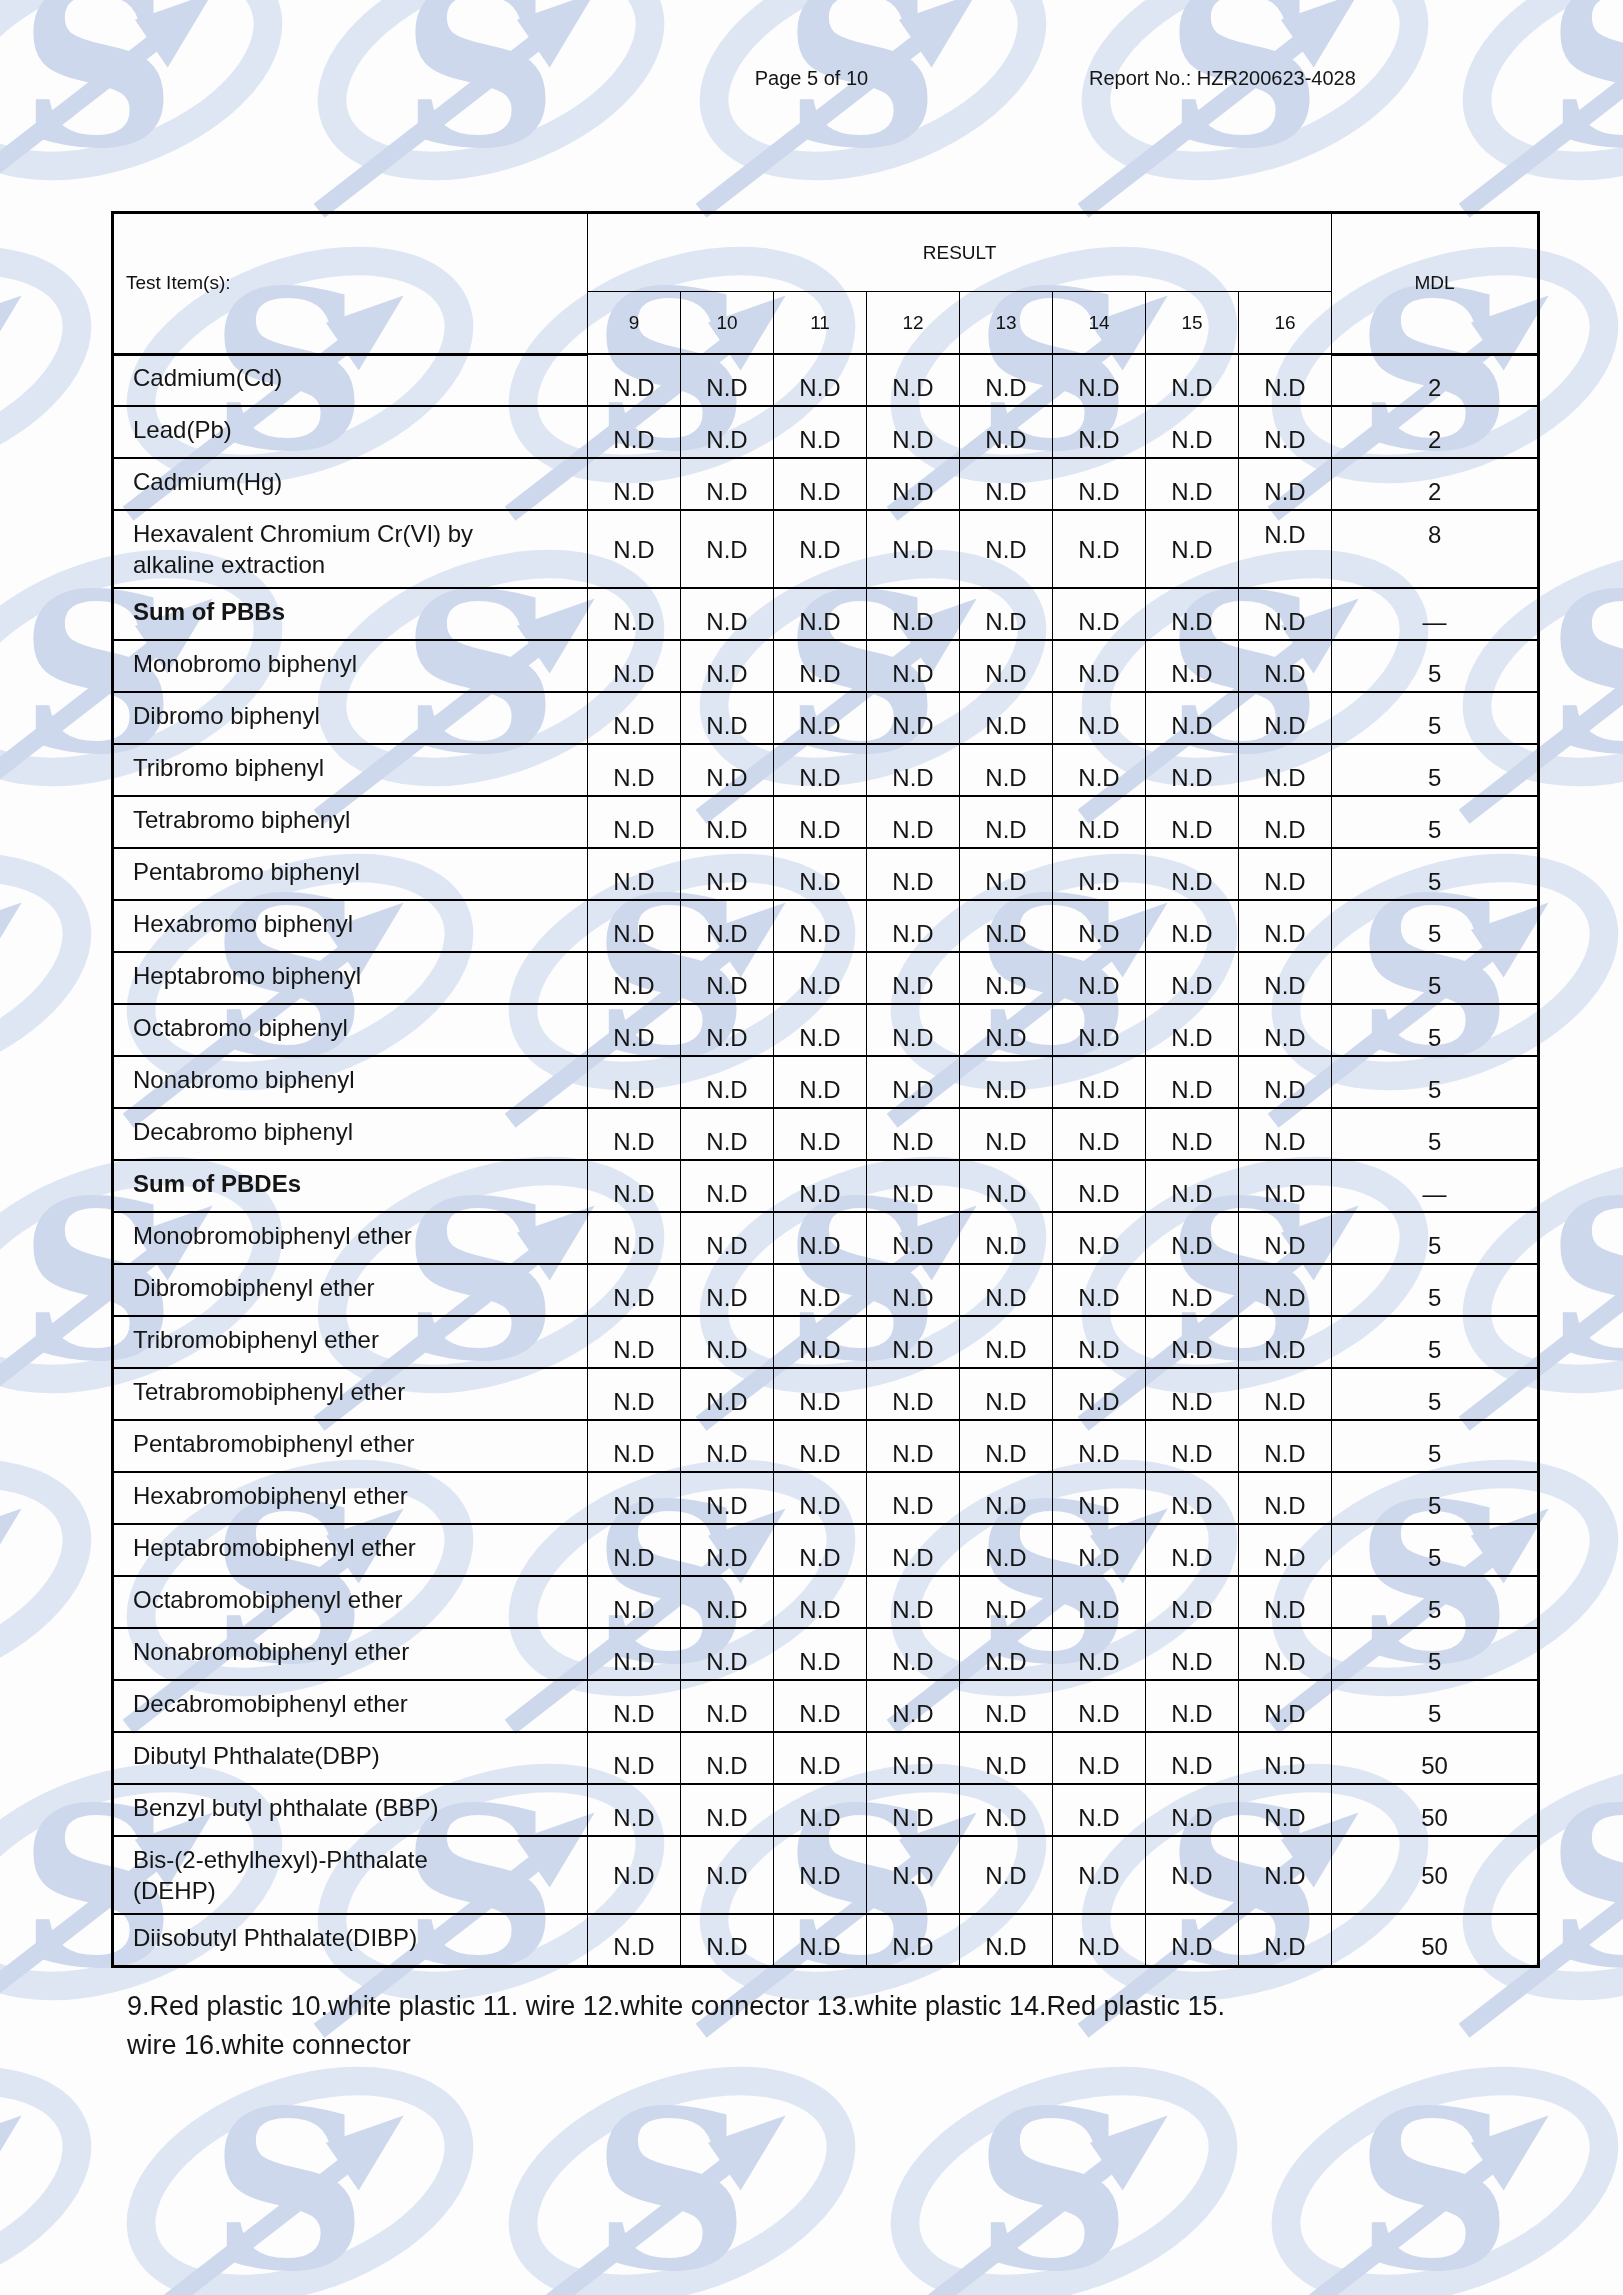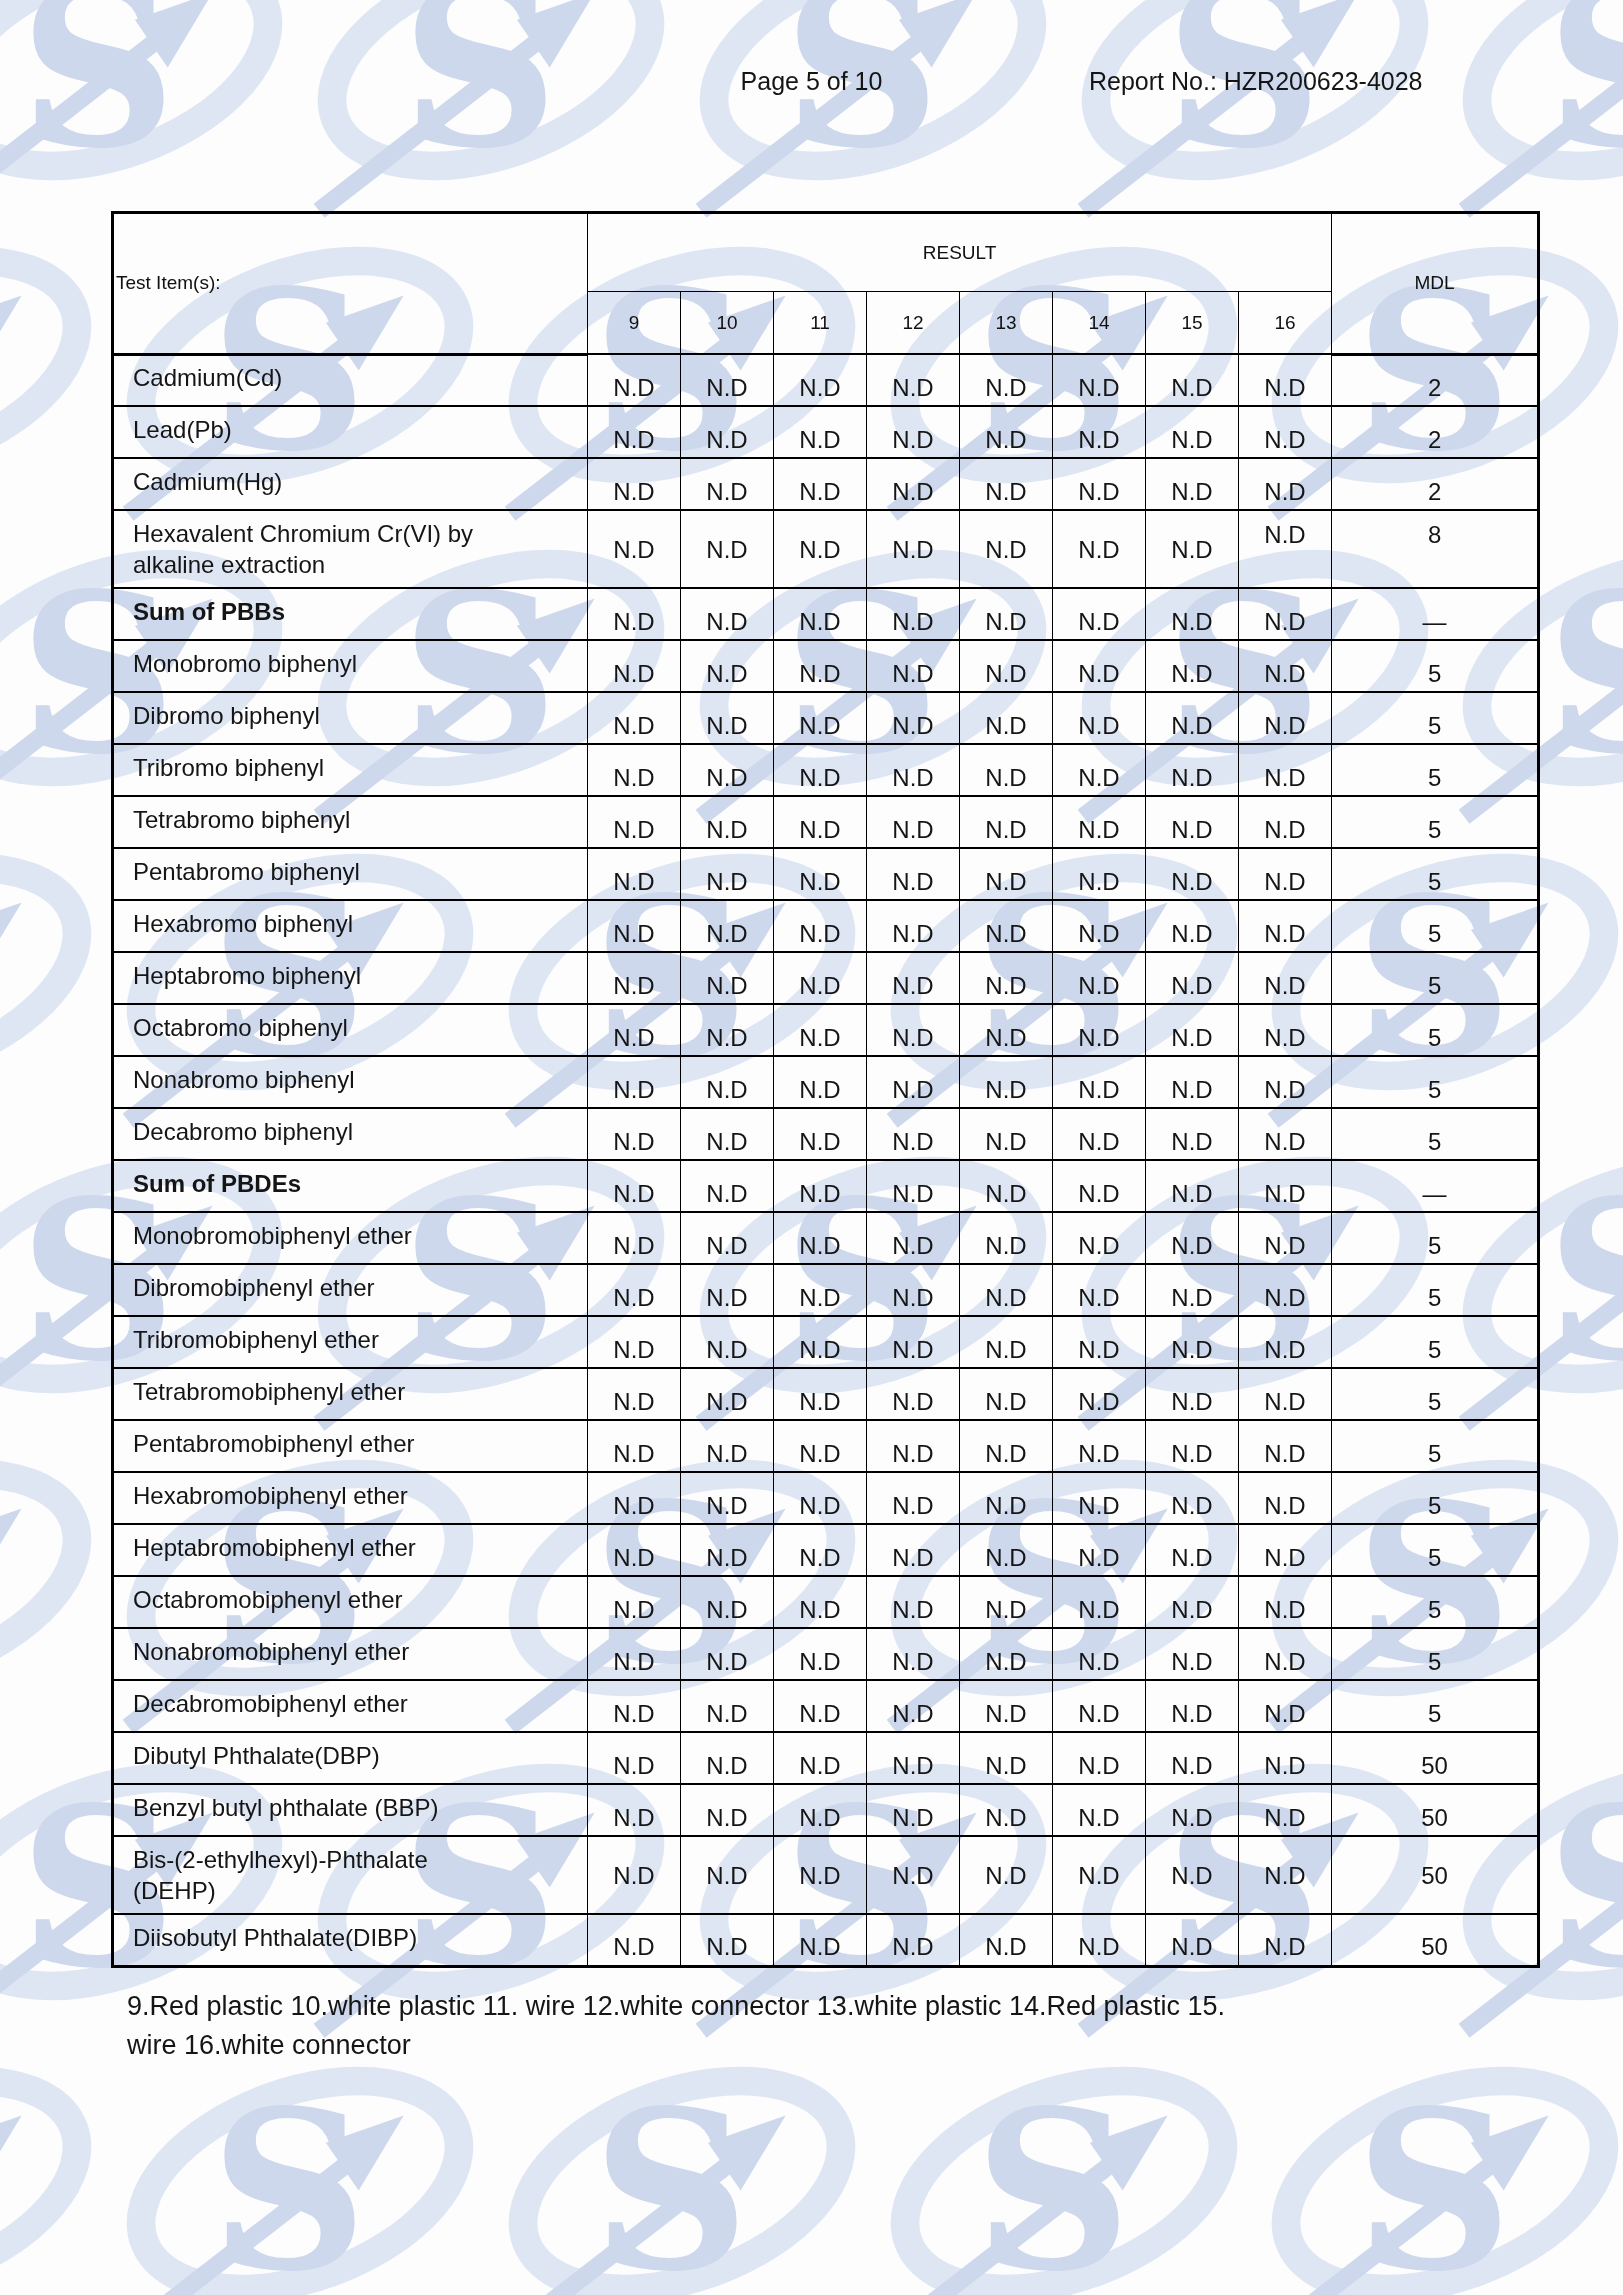--- a/index.html
+++ b/index.html
@@ -6,32 +6,32 @@
   body{
     width:1623px;height:2295px;position:relative;overflow:hidden;
     background:#fdfdfe;color:#151515;
     font-family:"Liberation Sans",sans-serif;
   }
   
   #watermarks{position:absolute;inset:0;z-index:0;pointer-events:none;overflow:hidden;}
   .wm{position:absolute;}
   
   #content{position:relative;z-index:1;}
-  #page-header{position:absolute;top:67px;left:0;width:1623px;height:34px;font-size:25px;}
+  #page-header{position:absolute;top:67px;left:0;width:1623px;height:34px;font-size:20px;}
   #page-indicator{position:absolute;left:50%;transform:translateX(-50%);white-space:nowrap;}
   #report-no{position:absolute;left:1089px;white-space:nowrap;}
   
   table#results{
     position:absolute;left:111px;top:211px;width:1428px;
     border-collapse:collapse;table-layout:fixed;background:transparent;
     border:3.4px solid #000;
   }
   #results th,#results td{border:1.4px solid #000;overflow:hidden;}
   #results thead th{font-size:19px;font-weight:normal;color:#111;}
-  th.item-h{text-align:left;padding-left:2px;vertical-align:middle;border-bottom:3.4px solid #000 !important;}
+  th.item-h{text-align:left;padding-left:12px;vertical-align:middle;border-bottom:3.4px solid #000 !important;}
   th.result-h{height:75px;vertical-align:middle;border-bottom:2px solid #000;}
   th.mdl-h{vertical-align:middle;border-bottom:3.4px solid #000 !important;}
   tr.nums th{height:59px;vertical-align:middle;border-bottom:3.4px solid #000;}
   #results tbody tr{height:52px;}
   #results tbody tr.tall{height:78px;}
   #results tbody td{font-size:24px;border-top-width:2px;border-bottom-width:2px;}
   td.label{
     text-align:left;vertical-align:top;
     padding:6.8px 5.5px 0 19px;line-height:31px;white-space:pre-line;
   }

